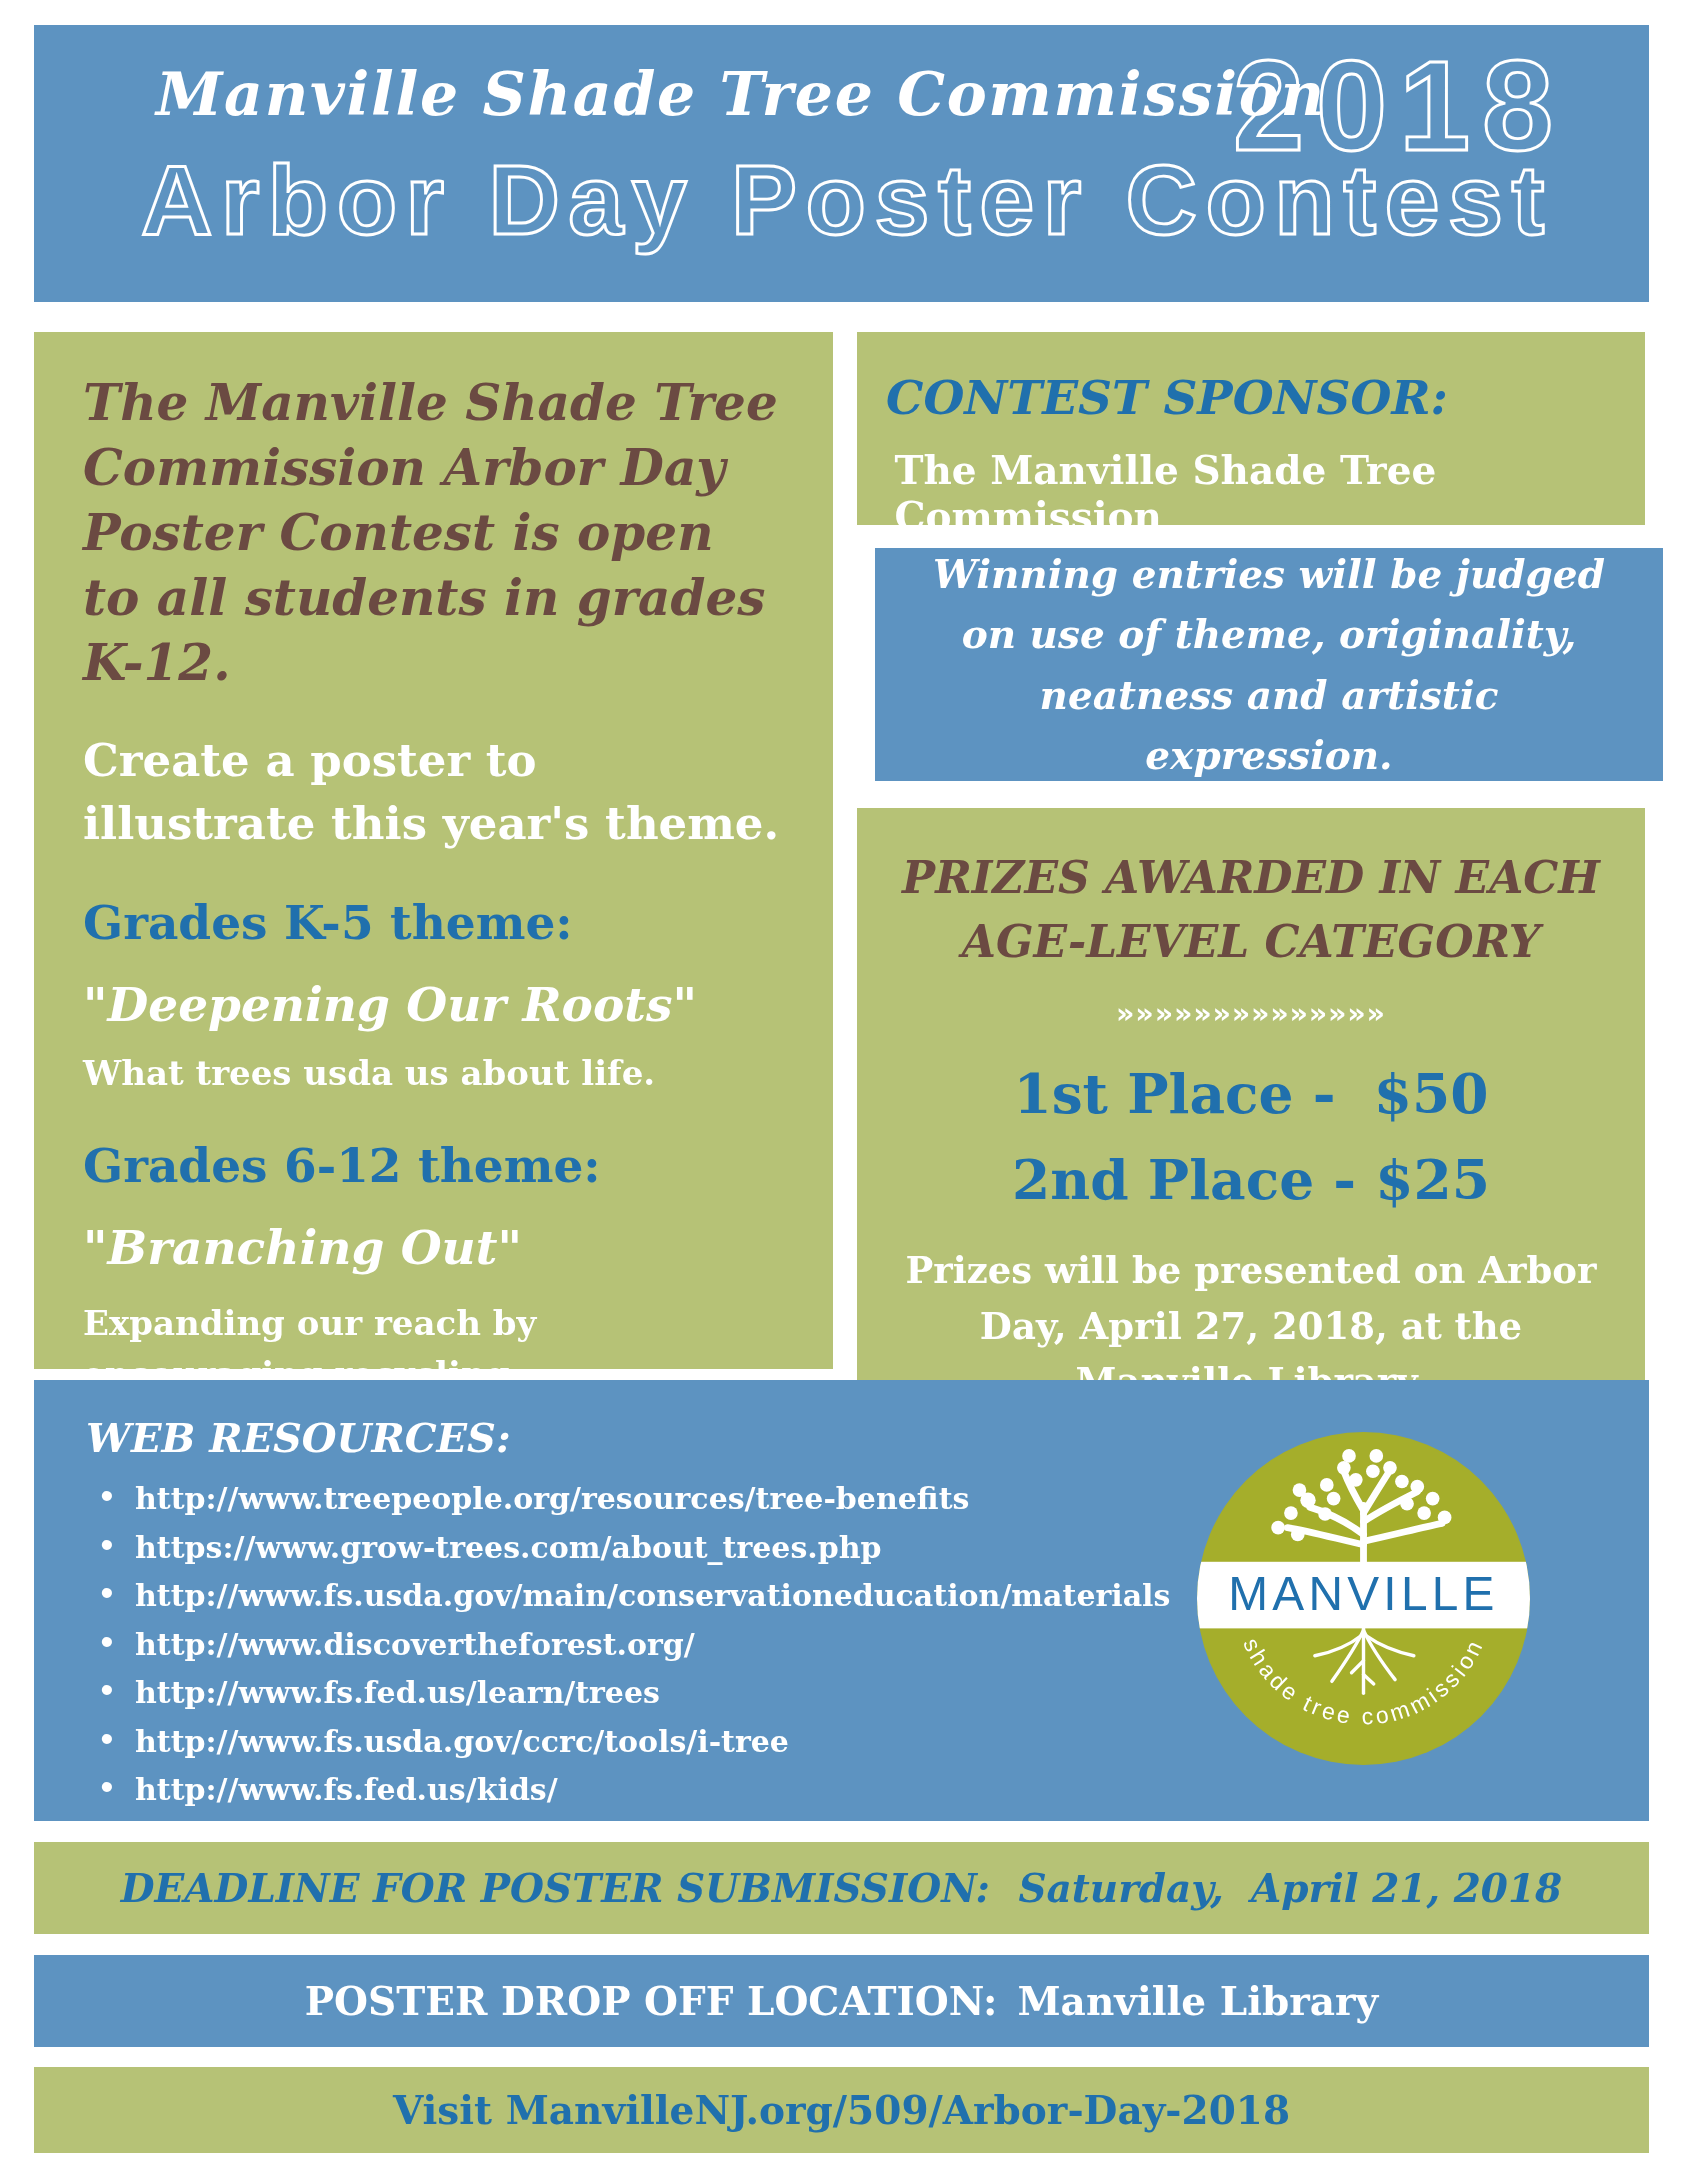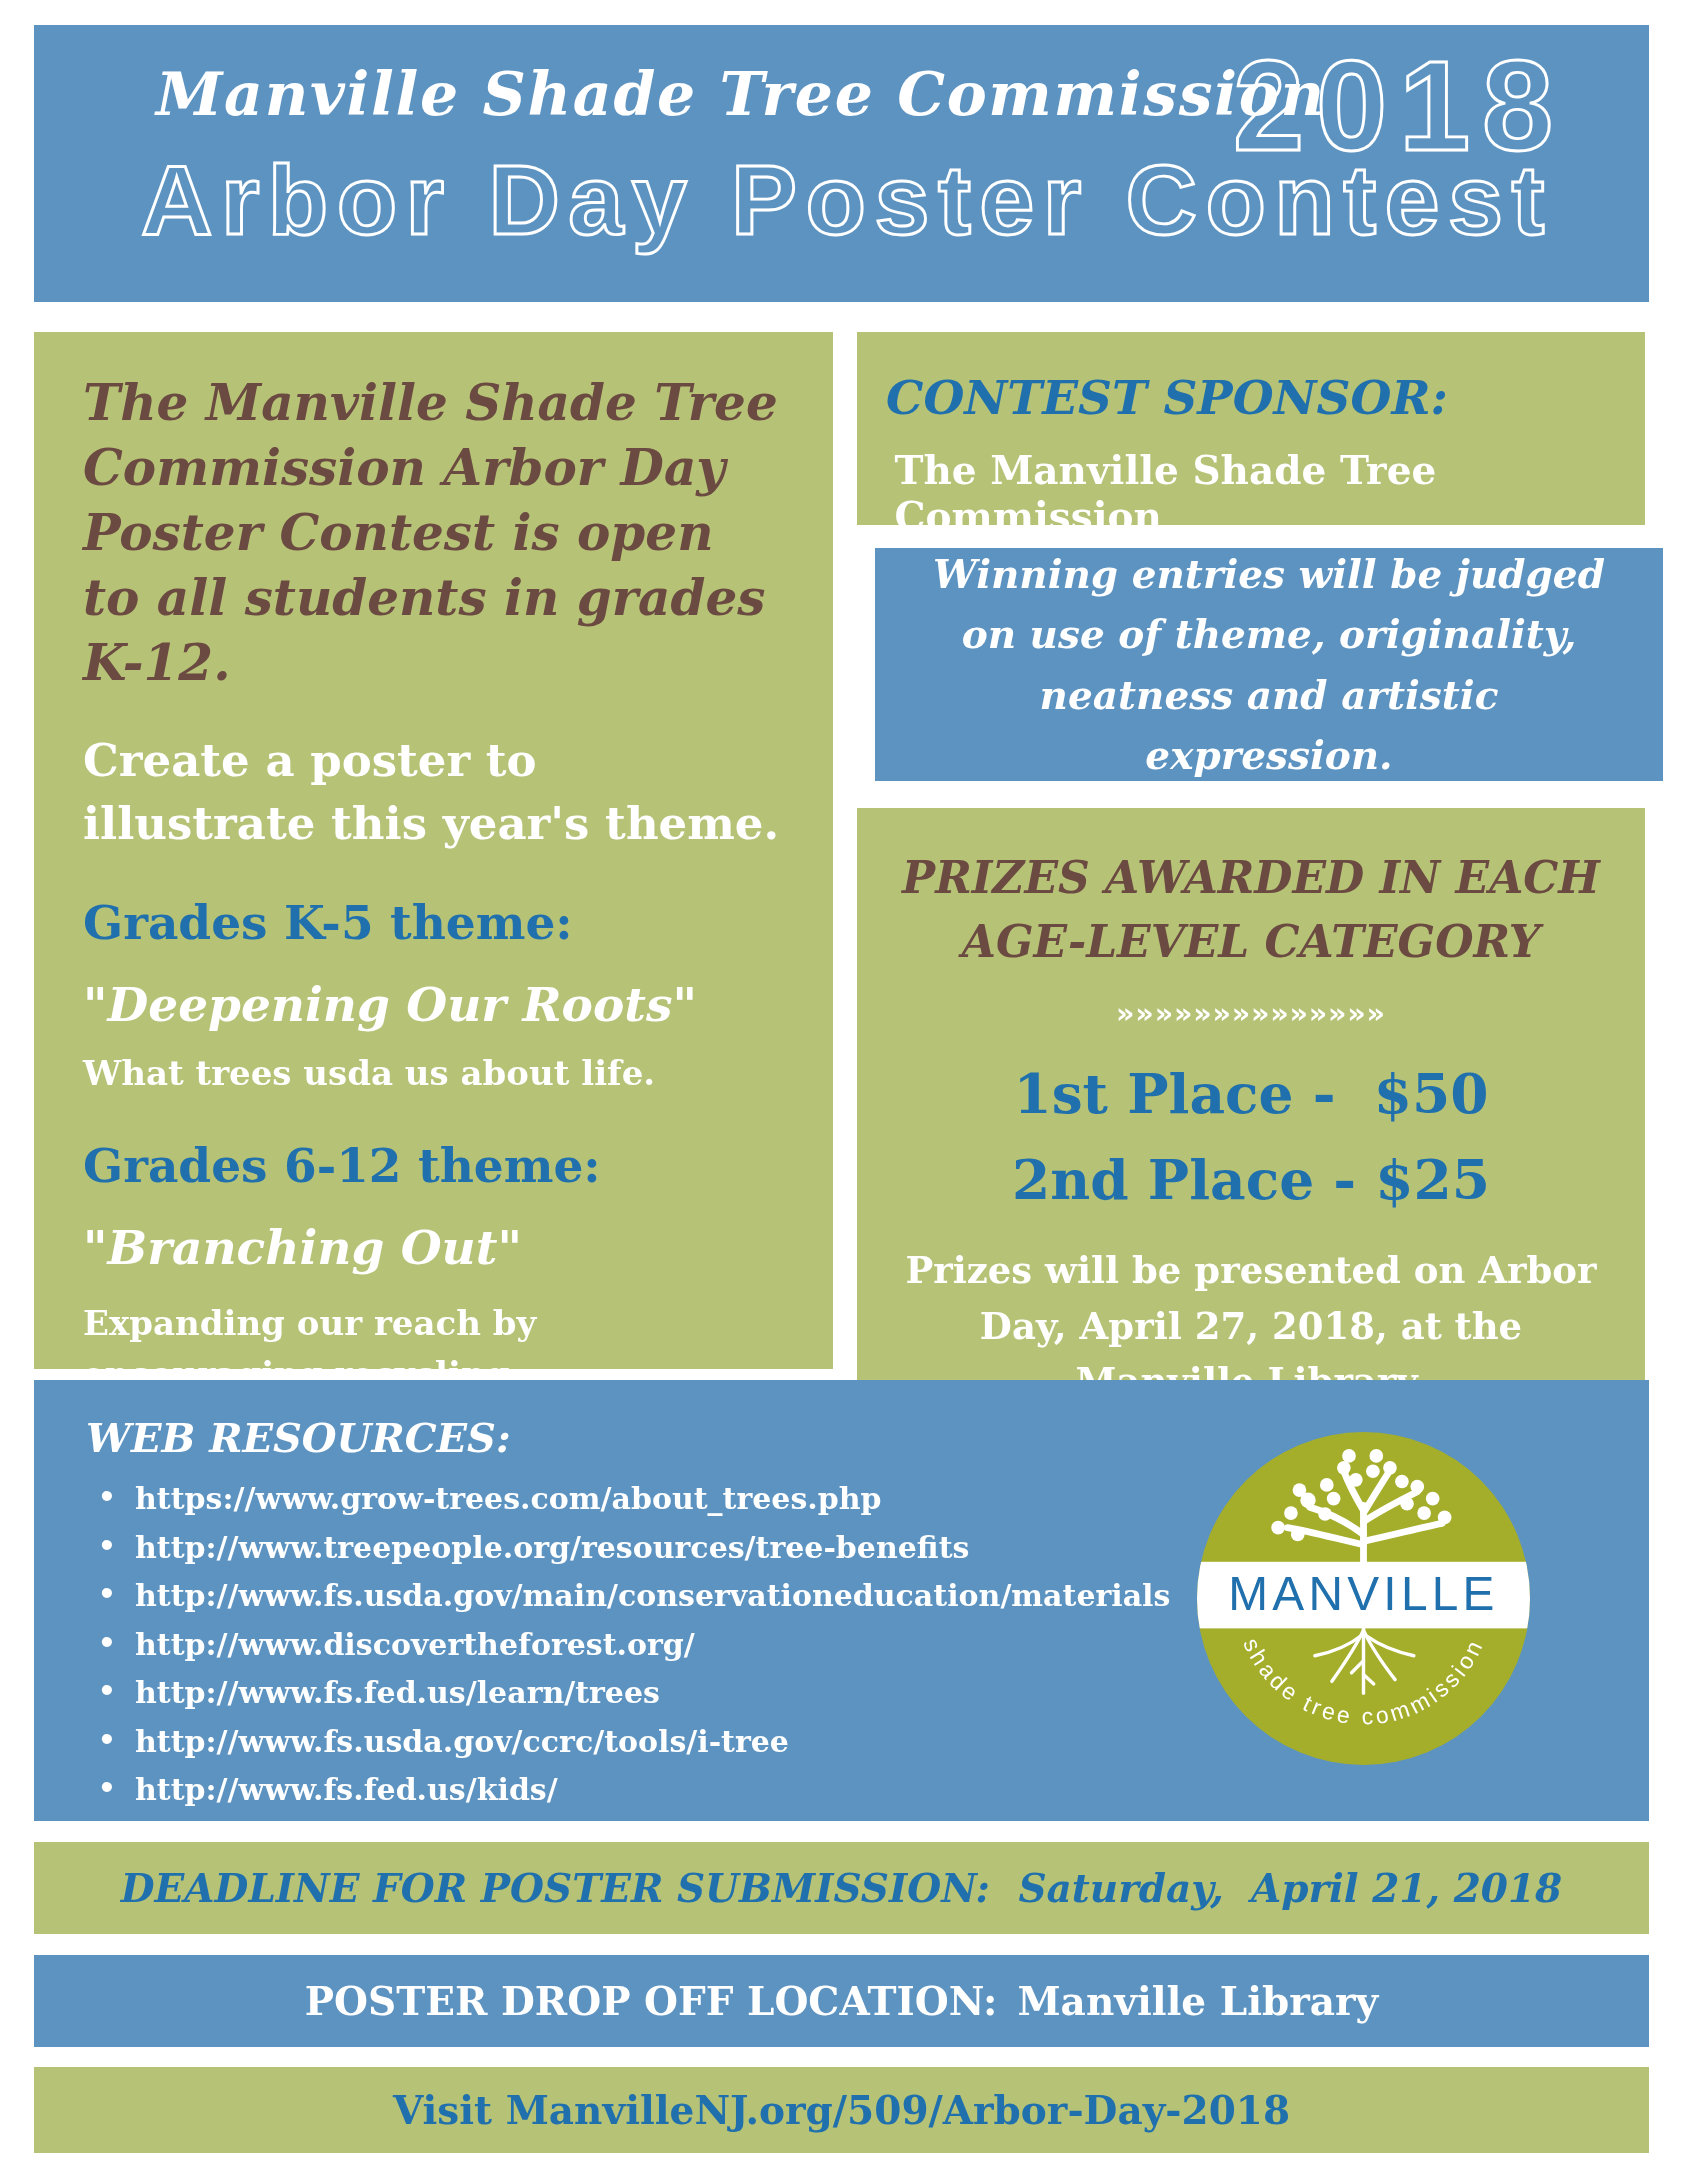--- a/index.html
+++ b/index.html
@@ -106,22 +106,22 @@
     <h3 class="prizes-heading">PRIZES AWARDED IN EACH AGE-LEVEL CATEGORY</h3>
     <div class="chevrons">»»»»»»»»»»»»»»</div>
     <p class="place">1st Place -  $50</p>
     <p class="place second">2nd Place - $25</p>
     <p class="presentation">Prizes will be presented on Arbor Day, April 27, 2018, at the Manville Library.</p>
   </section>
 
   <section class="band bg-blue resources">
     <h3 class="resources-heading">WEB RESOURCES:</h3>
     <ul class="url-list">
+      <li>http://www.treepeople.org/resources/tree-benefits</li>
       <li>https://www.grow-trees.com/about_trees.php</li>
-      <li>http://www.treepeople.org/resources/tree-benefits</li>
       <li>http://www.fs.usda.gov/main/conservationeducation/materials</li>
       <li>http://www.discovertheforest.org/</li>
       <li>http://www.fs.fed.us/learn/trees</li>
       <li>http://www.fs.usda.gov/ccrc/tools/i-tree</li>
       <li>http://www.fs.fed.us/kids/</li>
     </ul>
 
     <svg class="logo" viewBox="0 0 390 390" xmlns="http://www.w3.org/2000/svg">
       <defs>
         <clipPath id="logo-clip">

